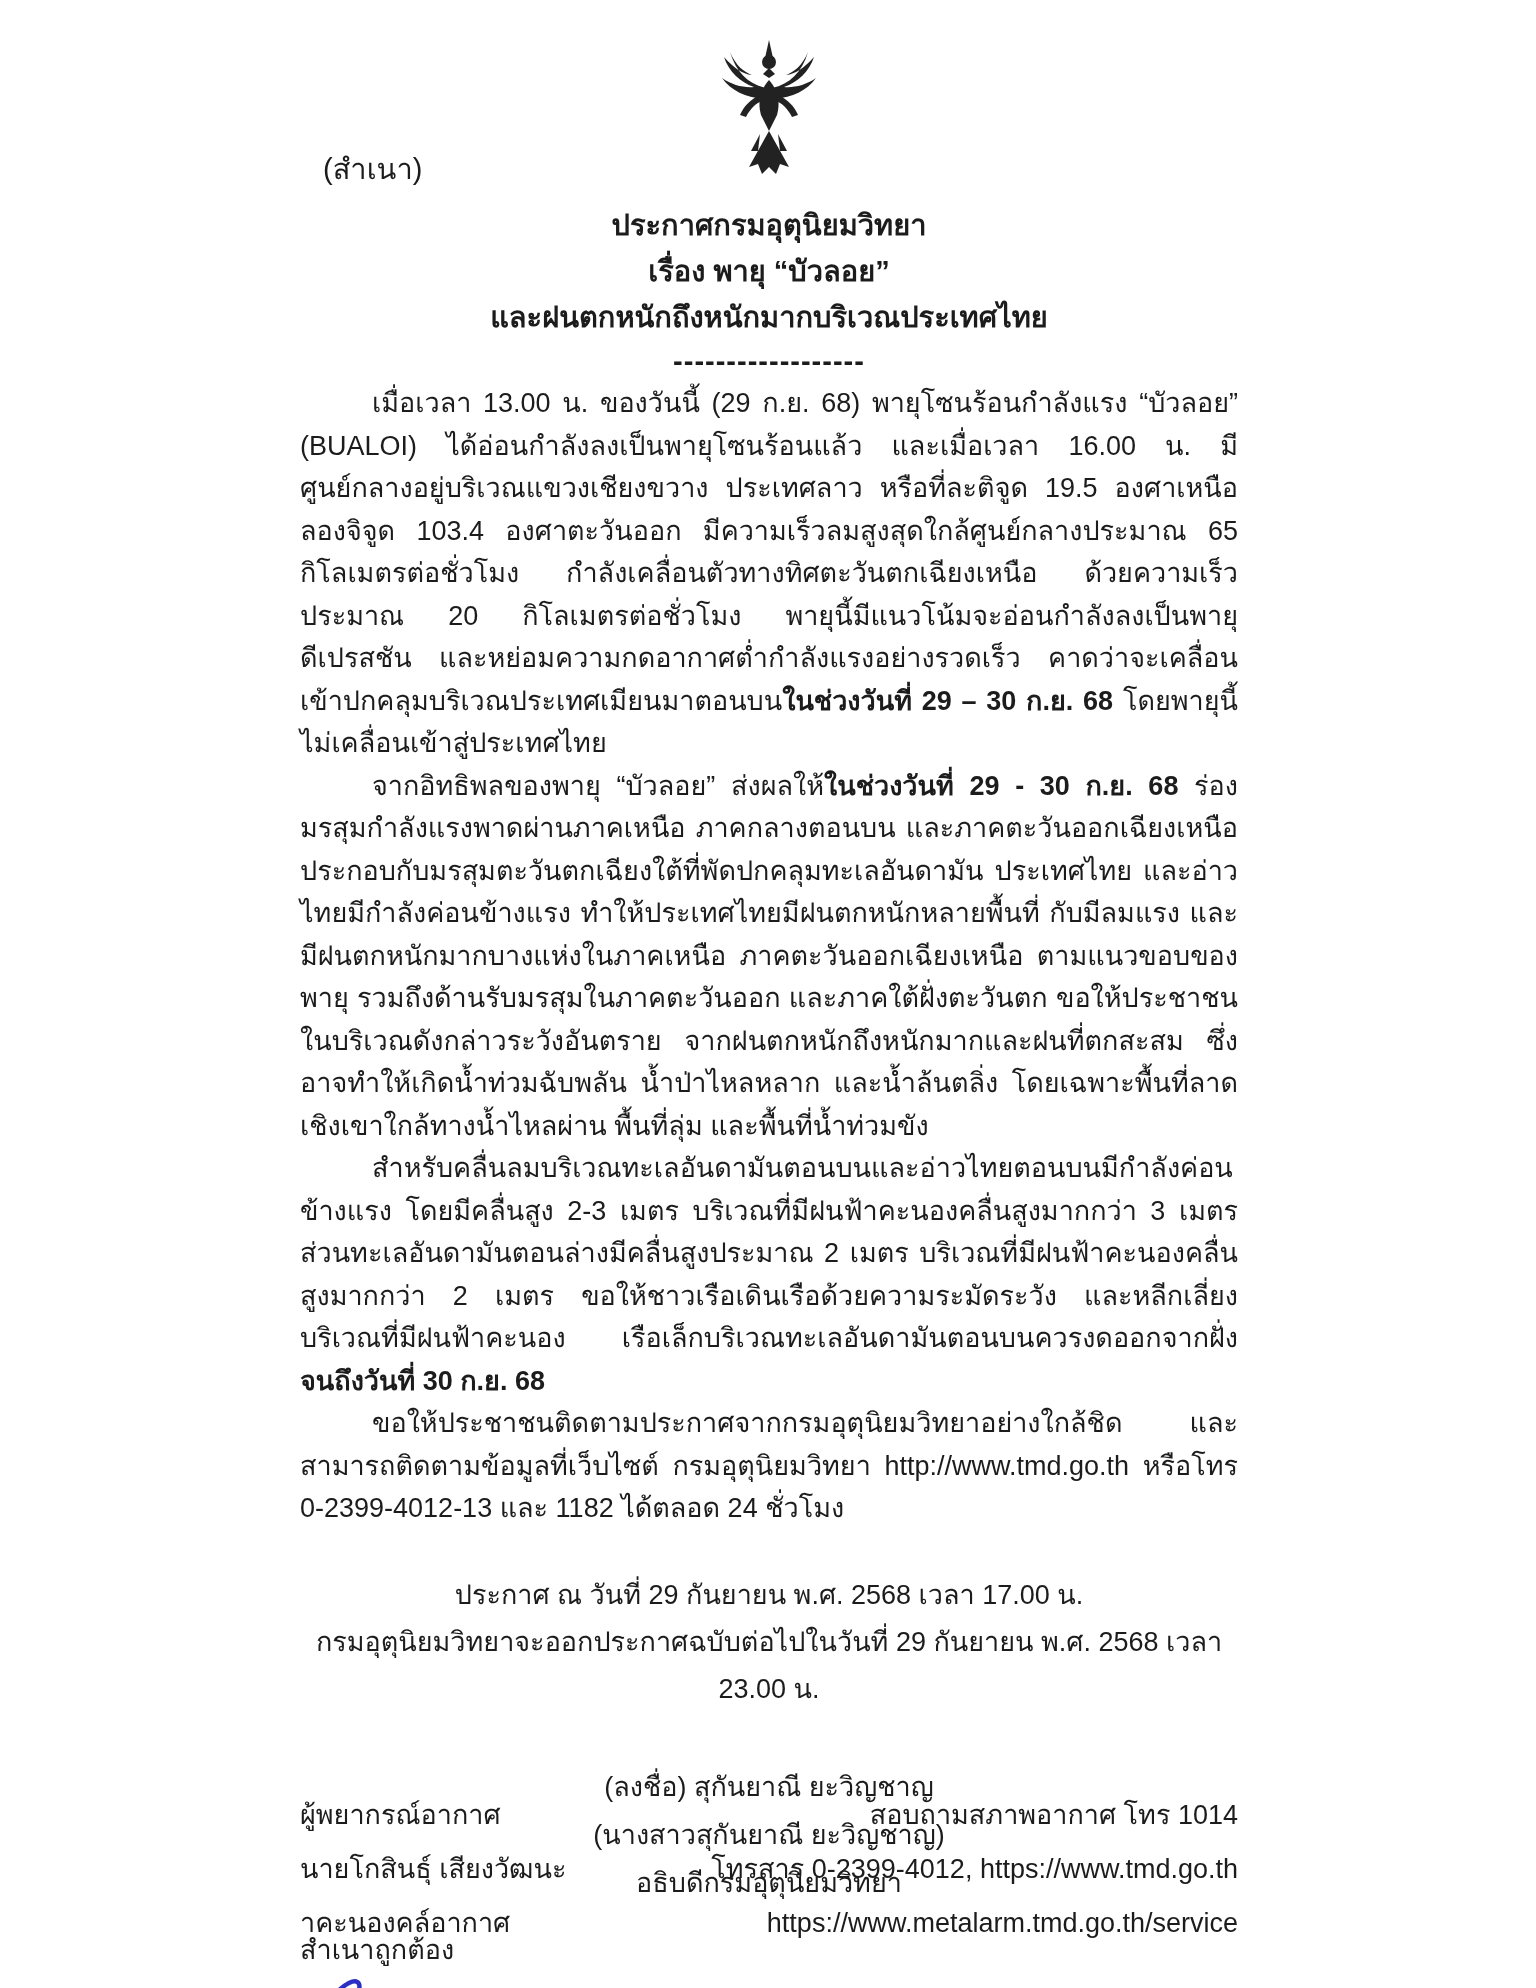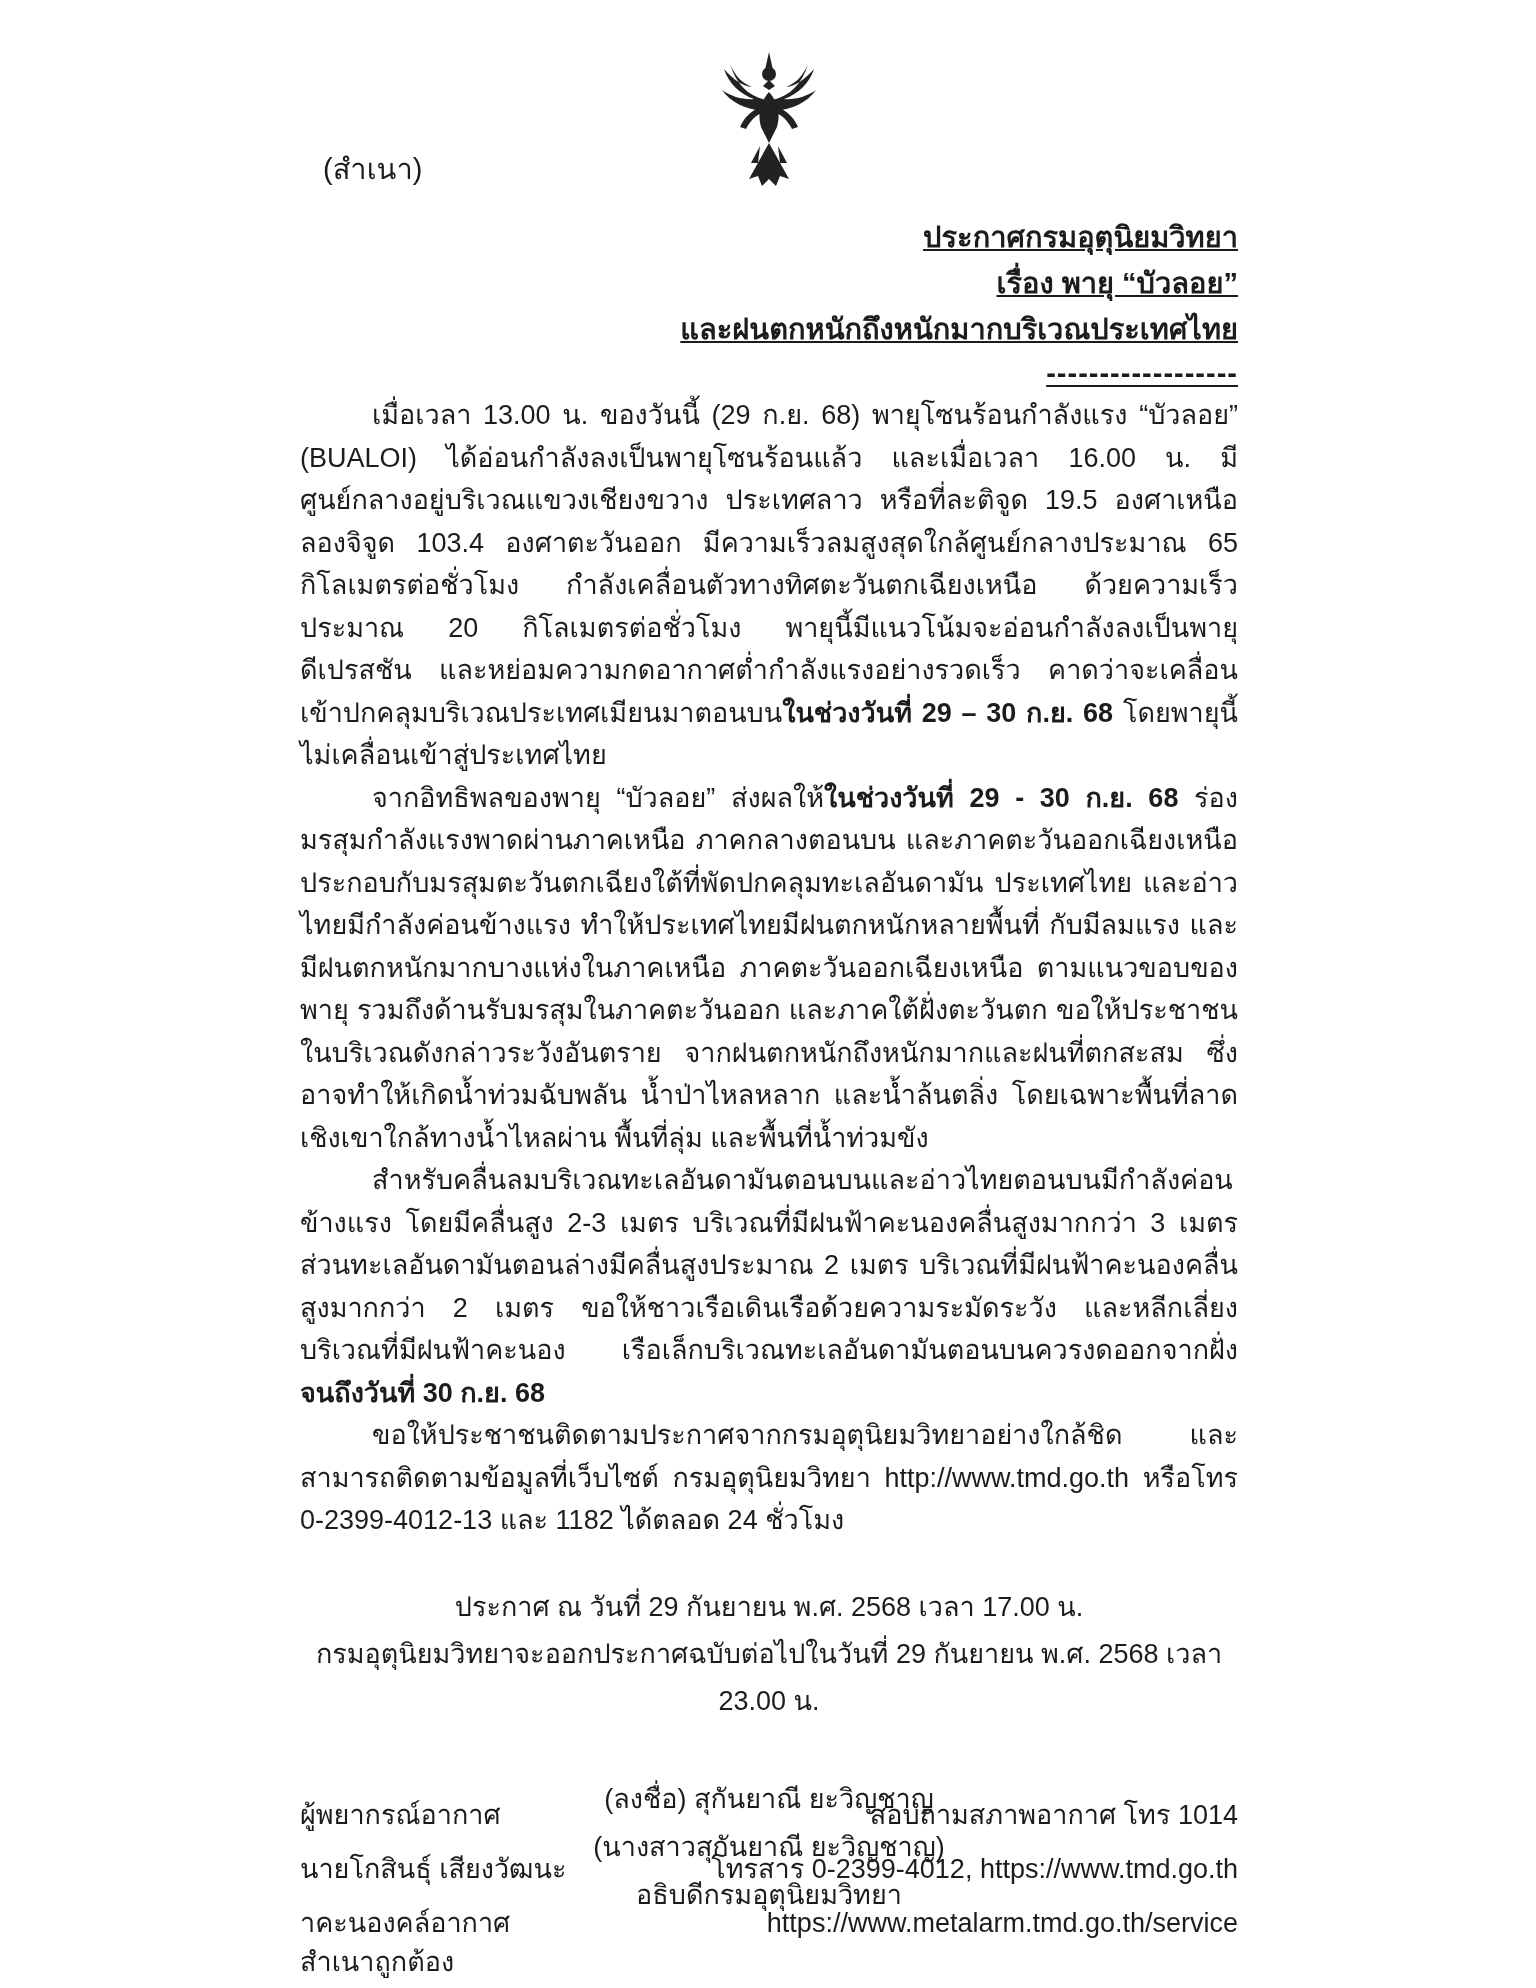--- a/index.html
+++ b/index.html
@@ -5,30 +5,30 @@
   html, body { margin: 0; padding: 0; background: #ffffff; }
   body { font-family: "Liberation Sans", "DejaVu Sans", sans-serif; color: #1c1c1c; }
   .page {
     position: relative;
     width: 1216px;
     height: 1988px;
     margin: 0 auto;
     background: #ffffff;
     overflow: hidden;
     box-sizing: border-box;
-    padding: 50px 138px 0 140px;
+    padding: 38px 138px 0 140px;
   }
   .copy-note {
     position: absolute;
     left: 163px;
     top: 146px;
     font-size: 29px;
   }
   .emblem-wrap { text-align: center; height: 152px; }
-  .title-block { margin-top: 12px; text-align: right; text-decoration: underline; }
+  .title-block { margin-top: 12px; text-align: center; }
   .title-line { font-size: 29px; font-weight: bold; line-height: 46px; }
   .divider-line { font-size: 29px; font-weight: bold; line-height: 42px; letter-spacing: 1px; }
   .body-text { }
   .body-text p {
     margin: 0;
     font-size: 27px;
     line-height: 42.5px;
     text-align: justify;
     text-indent: 72px;
     overflow-wrap: break-word;

